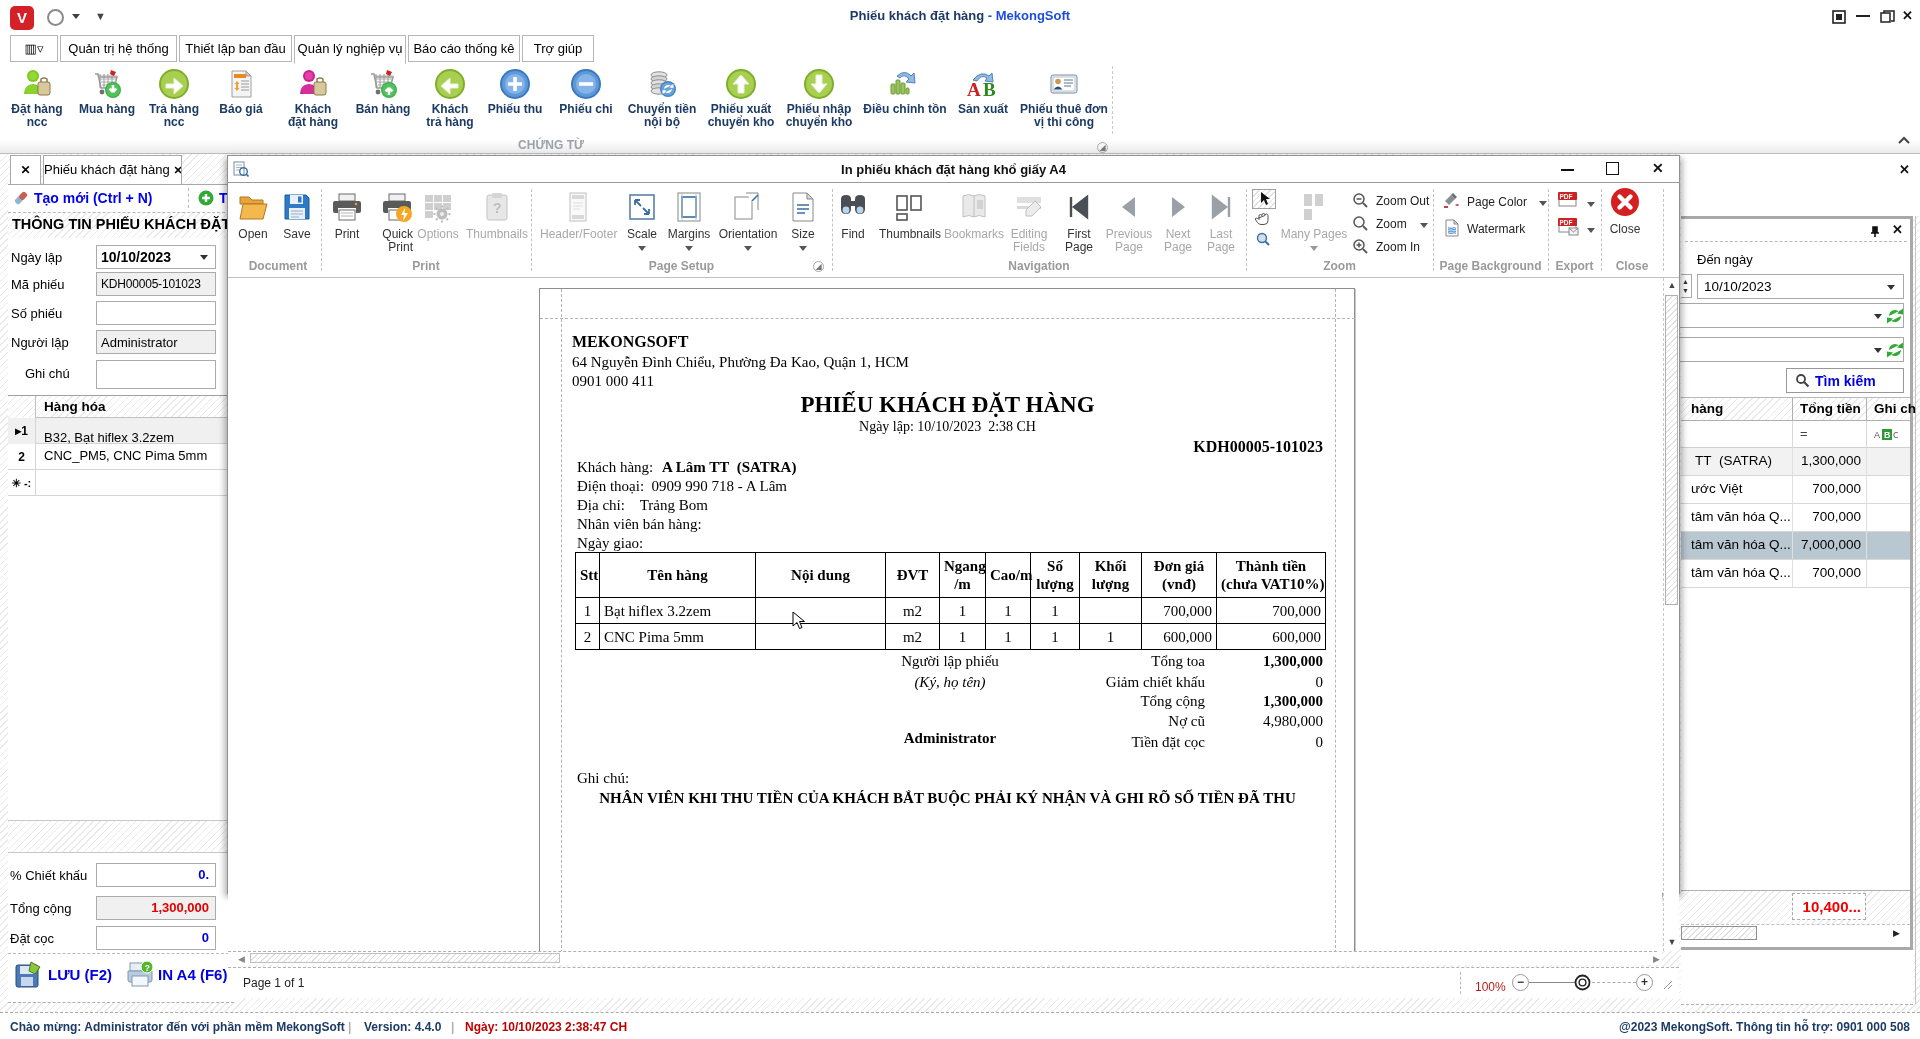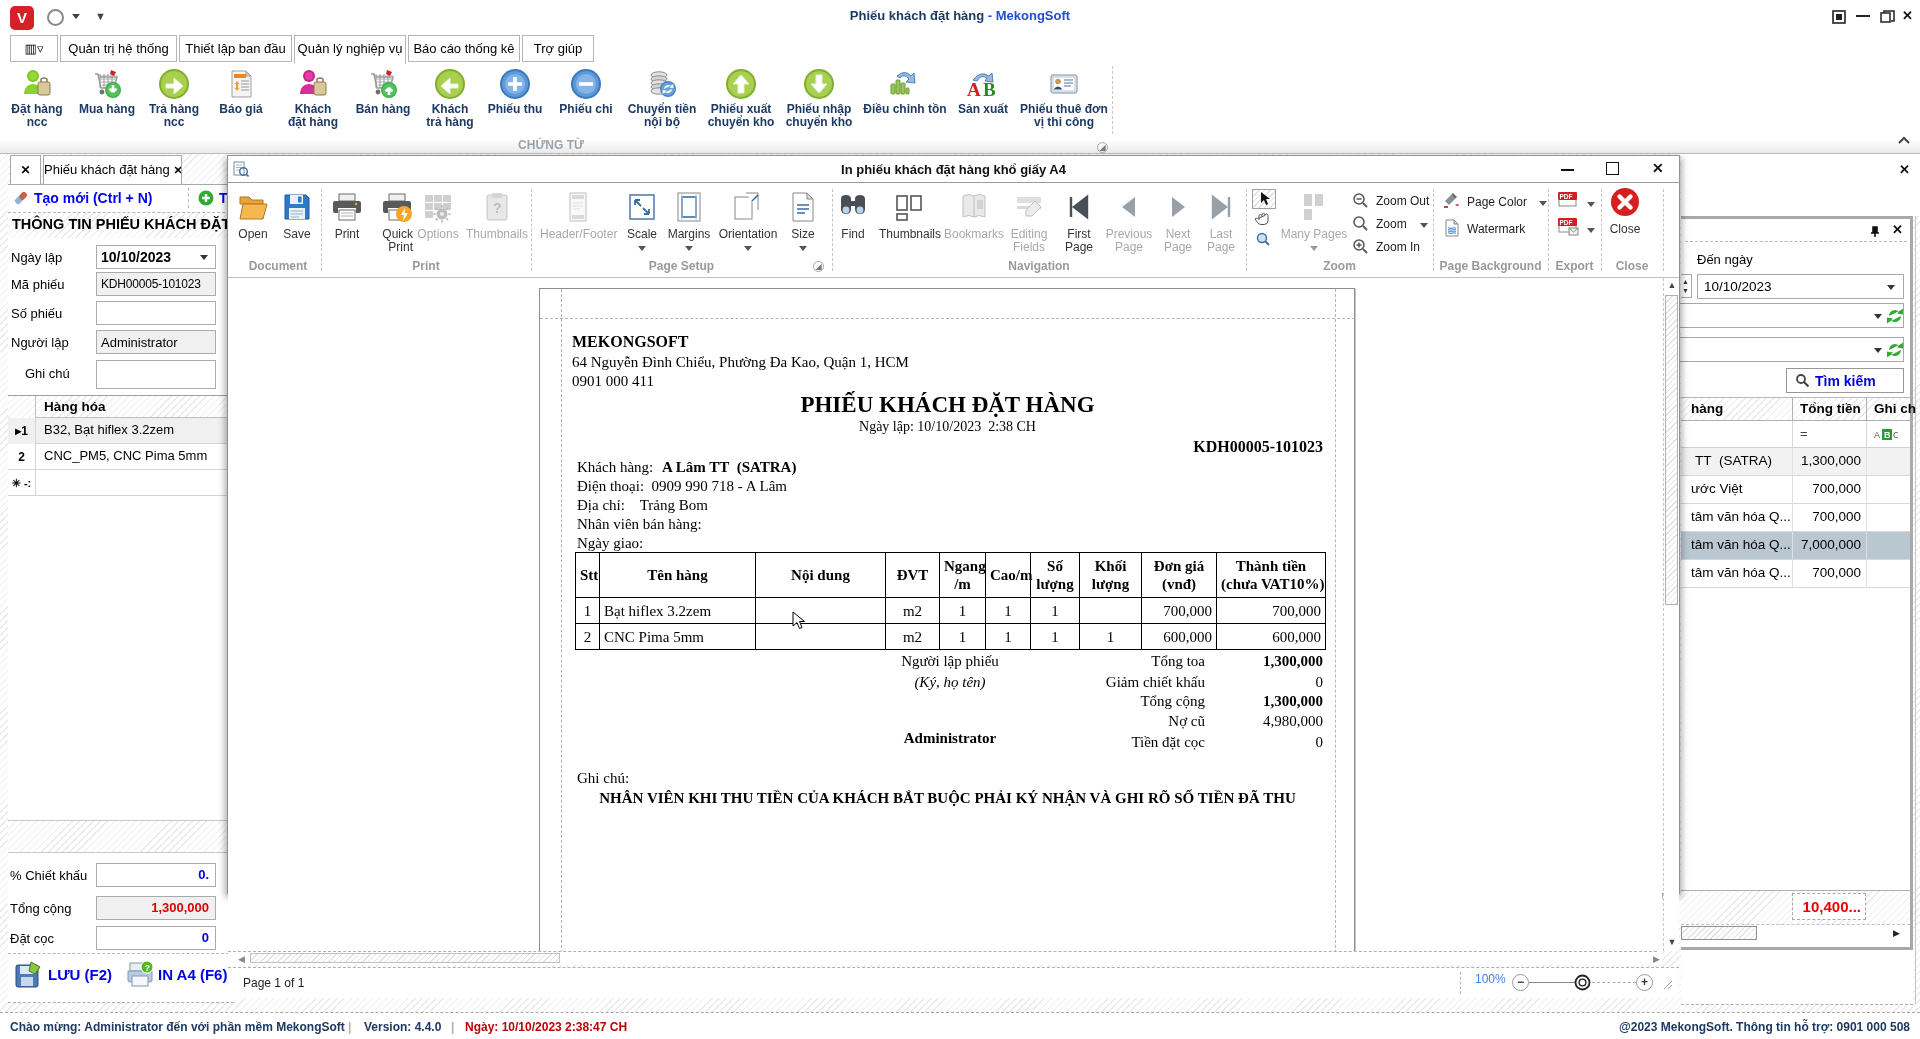--- a/index.html
+++ b/index.html
@@ -270,21 +270,21 @@
     <div class="frm-label" style="left:25px; top:212px;">Ghi chú</div>
     <div class="frm-input" style="top:206px; height:29px;"></div>
 
     <div class="abs" style="left:8px; top:241px; width:232px; height:101px; border-top:1px solid #a0a0a0;">
       <div class="abs hatch" style="left:0; top:0; width:232px; height:22px; border-bottom:1px solid #c0c0c0;">
         <div class="abs hatch" style="left:0; top:0; width:28px; height:22px; border-right:1px solid #c0c0c0;"></div>
         <div class="abs" style="left:36px; top:3px; font-size:13.5px; font-weight:bold;">Hàng hóa</div>
       </div>
       <div class="lg-row" style="top:22px; background:#f0f0f0;">
           <div class="lg-ind" style="background:#f0f0f0;">▸1</div>
-          <div class="abs" style="left:36px; top:4px;">B32, Bạt hiflex 3.2zem</div>
+          <div class="abs" style="left:36px; top:12px;">B32, Bạt hiflex 3.2zem</div>
         </div>
       <div class="lg-row" style="top:48px;">
           <div class="lg-ind">2</div>
           <div class="abs" style="left:36px; top:4px;">CNC_PM5, CNC Pima 5mm</div>
         </div>
       <div class="lg-row" style="top:74px;">
           <div class="lg-ind" style="font-size:11px;">✳ -:</div>
         </div>
     </div>
 
@@ -709,21 +709,21 @@
     <div id="pv-hscroll">
       <div class="abs" style="left:0; top:0; width:1429px; border-top:1px dashed #b0b0b0;"></div>
       <div class="abs" style="left:10px; top:3px; font-size:9px; color:#888;">◀</div>
       <div class="abs hatch2" style="left:22px; top:2px; width:310px; height:10px; border:1px solid #c0c0c0;"></div>
       <div class="abs" style="left:1425px; top:3px; font-size:9px; color:#888;">▶</div>
     </div>
 
     <div id="pv-status">
       <div class="abs" style="left:15px; top:8px; font-size:12px; color:#222;">Page 1 of 1</div>
       <div class="abs" style="left:1232px; top:4px; height:22px; border-left:1px dashed #b8b8b8;"></div>
-      <div class="abs" style="left:1247px; top:4px; font-size:12px; color:#3b82f6;">100%</div>
+      <div class="abs" style="left:1247px; top:12px; font-size:12px; color:#b91c1c;">100%</div>
       <div class="abs" style="left:1284px; top:6px; width:17px; height:17px; border:1px solid #999; border-radius:50%; text-align:center; line-height:15px; font-weight:bold; color:#333;">−</div>
       <div class="abs" style="left:1301px; top:14px; width:52px; border-top:1px solid #888;"></div>
       <div class="abs" style="left:1346px; top:6px;"><svg width="17" height="17" viewBox="0 0 17 17">
             <circle cx="8.5" cy="8.5" r="7" fill="#fff" stroke="#222" stroke-width="1.8"></circle>
             <circle cx="8.5" cy="8.5" r="3.4" fill="none" stroke="#222" stroke-width="1.4"></circle>
           </svg></div>
       <div class="abs" style="left:1364px; top:14px; width:44px; border-top:1px dashed #aaa;"></div>
       <div class="abs" style="left:1408px; top:6px; width:17px; height:17px; border:1px solid #999; border-radius:50%; text-align:center; line-height:15px; font-weight:bold; color:#333;">+</div>
       <div class="abs" style="right:6px; bottom:5px;"><svg width="12" height="12" viewBox="0 0 12 12">
             <path d="M11 1 v10 h-10 z" fill="none"></path>

